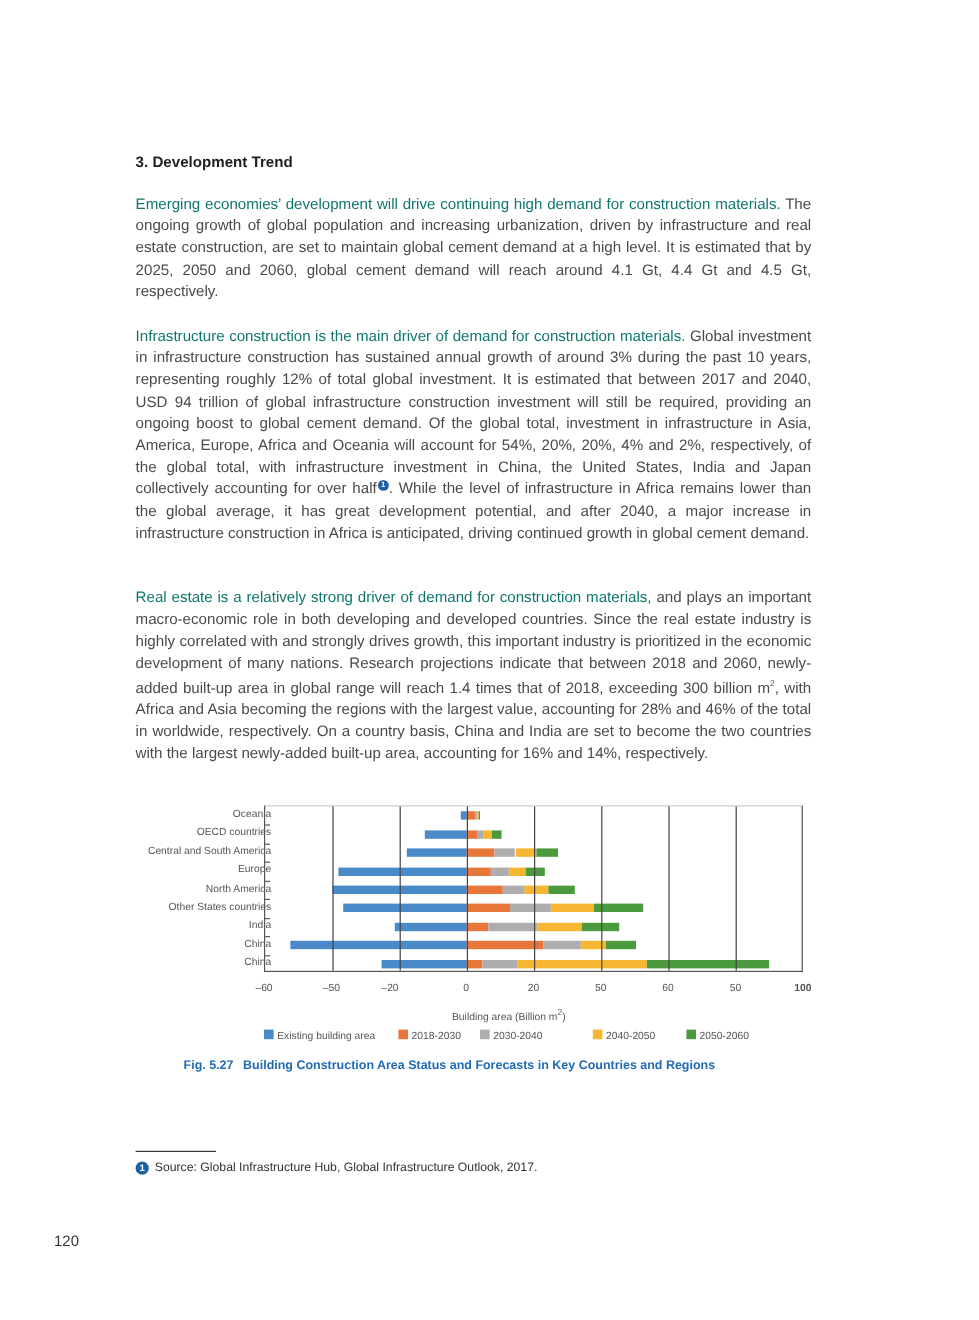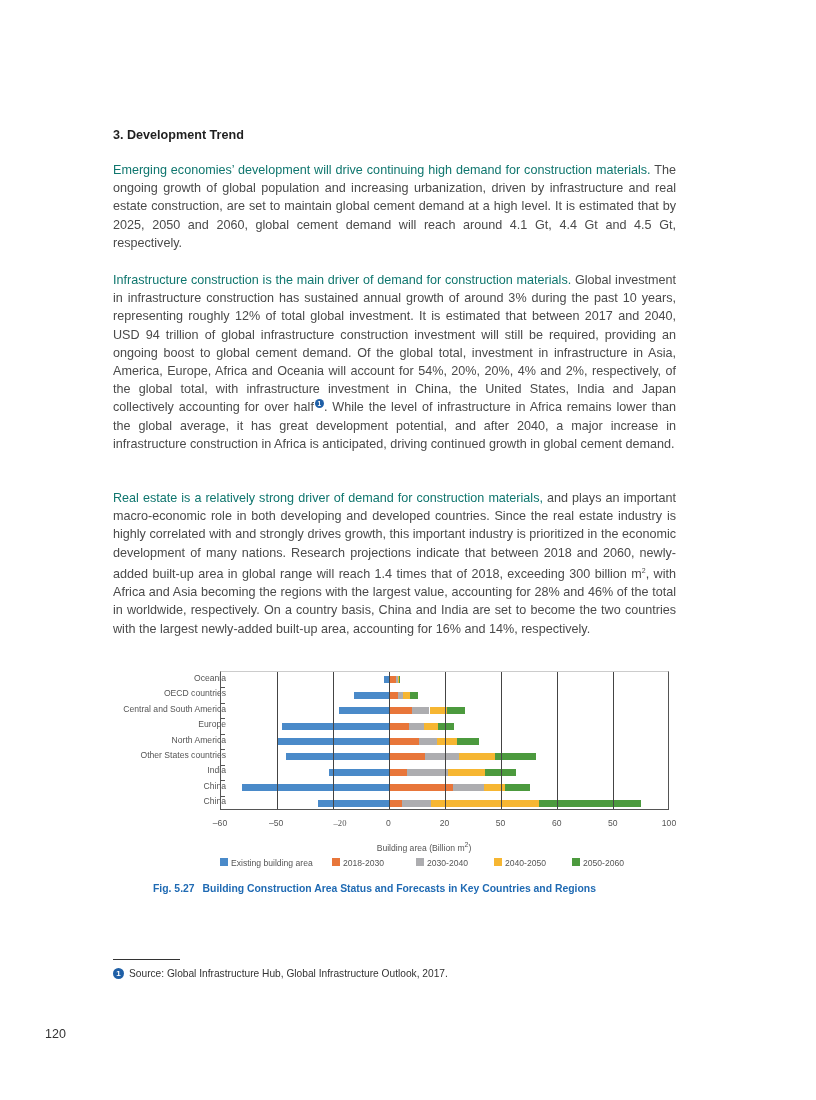--- a/index.html
+++ b/index.html
@@ -142,43 +142,43 @@
     <div class="gridline" style="left: 111.75px;"></div>
     <div class="gridline" style="left: 167.875px;"></div>
     <div class="gridline" style="left: 224px;"></div>
     <div class="gridline" style="left: 280.125px;"></div>
     <div class="gridline" style="left: 336.25px;"></div>
     <div class="gridline" style="left: 392.375px;"></div>
   </div>
 <div id="xlabels">
     <div class="xlabel" style="left: 220px;">–60</div>
     <div class="xlabel" style="left: 276.125px;">–50</div>
-    <div class="xlabel" style="left: 340px; font-family: Liberation Serif, serif;">–20</div>
+    <div class="xlabel" style="left: 325px;">–20</div>
     <div class="xlabel" style="left: 388.375px;">0</div>
     <div class="xlabel" style="left: 444.5px;">20</div>
     <div class="xlabel" style="left: 500.625px;">50</div>
     <div class="xlabel" style="left: 556.75px;">60</div>
     <div class="xlabel" style="left: 612.875px;">50</div>
-    <div class="xlabel" style="left: 669px;">100</div>
+    <div class="xlabel" style="left: 669px; font-weight: bold;">100</div>
   </div>
 
 <div class="axis-title">
   <span>Building area (Billion m</span><sup>2</sup><span>)</span>
 </div>
 
 <div id="legend">
     <div class="legend-item" style="left: 220px;">
       <span class="legend-swatch" style="background: rgb(74, 138, 201);"></span>
       <span>Existing building area</span>
     </div>
     <div class="legend-item" style="left: 332px;">
       <span class="legend-swatch" style="background: rgb(232, 118, 58);"></span>
       <span>2018-2030</span>
     </div>
-    <div class="legend-item" style="left: 404px; padding-left: 12px;">
+    <div class="legend-item" style="left: 388px; padding-left: 12px;">
       <span class="legend-swatch" style="background: rgb(173, 173, 176);"></span>
       <span>2030-2040</span>
     </div>
     <div class="legend-item" style="left: 494px;">
       <span class="legend-swatch" style="background: rgb(246, 182, 50);"></span>
       <span>2040-2050</span>
     </div>
     <div class="legend-item" style="left: 572px;">
       <span class="legend-swatch" style="background: rgb(76, 154, 62);"></span>
       <span>2050-2060</span>

